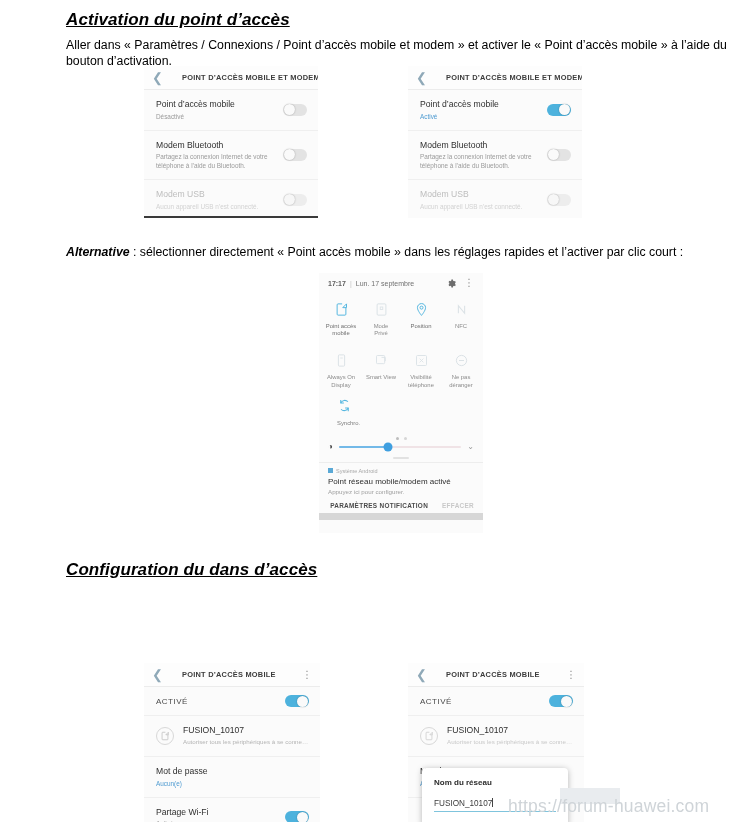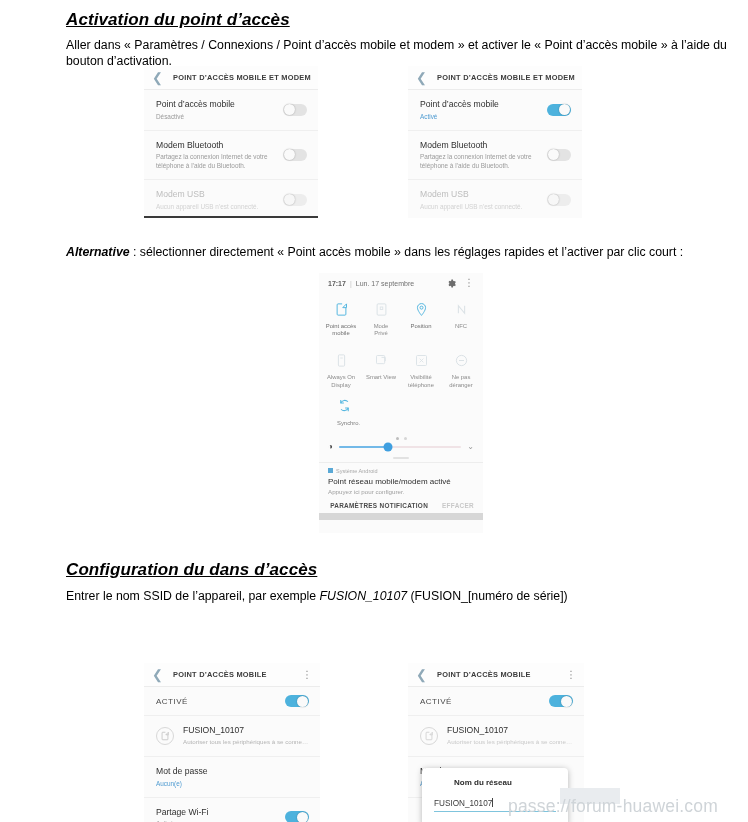--- a/index.html
+++ b/index.html
@@ -38,21 +38,21 @@
     height:24px; padding:0 8px;
     background:#fdfdfd;
     border-bottom:1px solid #ececec;
   }
   .chev-back {
     width:12px; color:#8fa9b8; font-size:13px; line-height:1;
     flex:0 0 auto;
   }
   .sb-title {
     font-size:7.4px; font-weight:bold; letter-spacing:0.25px;
-    color:#3b3b3b; margin-left:9px; white-space:nowrap;
+    color:#3b3b3b; margin-left:18px; white-space:nowrap;
   }
   .kebab { margin-left:auto; color:#8d8d8d; font-size:10px; line-height:1; letter-spacing:0; }
 
   .row {
     display:flex; align-items:center; justify-content:space-between;
     padding:9px 11px 9px 12px;
     border-bottom:1px solid #efefef;
   }
   .row:last-child { border-bottom:none; }
   .row-txt { min-width:0; }
@@ -135,21 +135,21 @@
   .ssid-sub { font-size:6.2px; color:#b4b4b4; line-height:9px; margin-top:1px;
               white-space:nowrap; overflow:hidden; text-overflow:ellipsis; }
 
   
   .dlg {
     position:absolute; left:14px; right:16px; bottom:-4px;
     background:#fff; border-radius:4px;
     box-shadow:0 1px 6px rgba(0,0,0,.28);
     padding:10px 12px 14px;
   }
-  .dlg-title { font-size:8px; font-weight:bold; color:#2b2b2b;margin-left:20px; }
+  .dlg-title { font-size:8px; font-weight:bold; color:#2b2b2b; }
   .dlg-input { margin-top:11px; font-size:8.2px; color:#3b3b3b; position:relative; }
   .dlg-input .caret { display:inline-block; width:1px; height:9px; background:#444;
                       vertical-align:-1px; margin-left:0px; }
   .dlg-underline { margin-top:3px; height:1.5px; background:#7fc4dd; }
 
   
   .wm {
     position:absolute; left:508px; top:796px;
     font-size:17.5px; color:#cfd4d8; letter-spacing:0.2px;
     font-family:"Liberation Sans", sans-serif;
@@ -386,23 +386,20 @@
       <span class="act muted">EFFACER</span>
     </div>
     <div class="navbar"></div>
   </div>
 
   <div class="doc-text" style="top:560px;">
     <div class="sec-title">Configuration du dans d’accès</div>
   </div>
 
   <div class="doc-text" style="top:589px;">
-    <div class="para">
-      <span>Entrer le nom SSID de l’appareil, par exemple </span><span class="it">FUSION_10107</span><span> (FUSION_[numéro de série])</span>
-    </div>
   </div>
 
 
   <div class="shot" style="left:144px; top:663px; width:176px; height:159px;">
     <div class="sb-head">
       <span class="chev-back">❮</span>
       <span class="sb-title">POINT D’ACCÈS MOBILE</span>
       <span class="kebab">⋮</span>
     </div>
 
@@ -482,15 +479,15 @@
     <div class="dlg">
       <div class="dlg-title">Nom du réseau</div>
       <div class="dlg-input">
         <span>FUSION_10107</span><i class="caret"></i>
       </div>
       <div class="dlg-underline"></div>
     </div>
   </div>
 
   <div class="wm-box"></div>
-  <div class="wm">passe://forum-huawei.com</div>
+  <div class="wm">https://forum-huawei.com</div>
 
 </div>
 
 </body></html>

